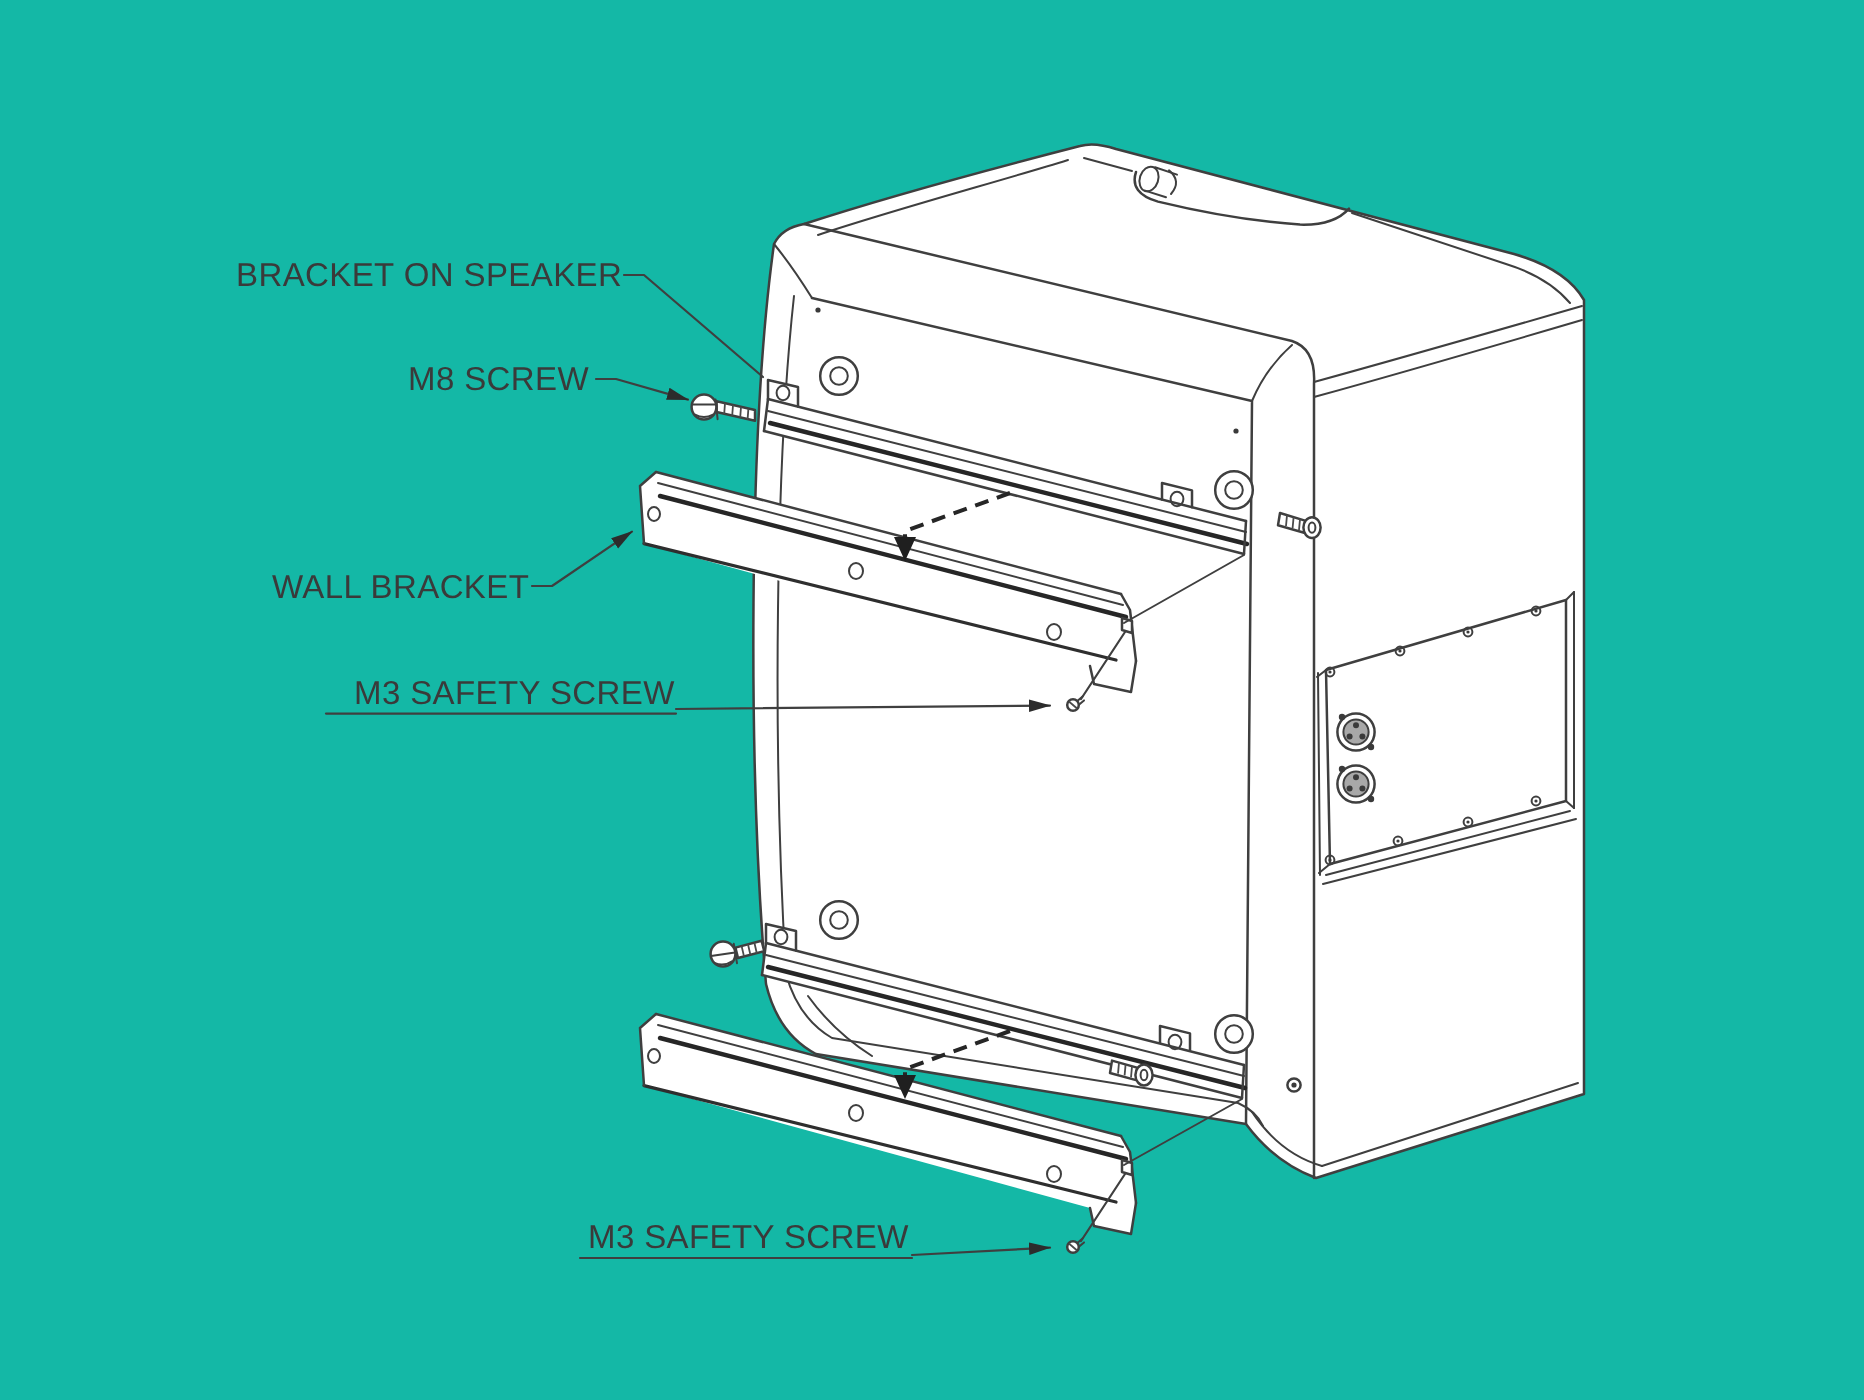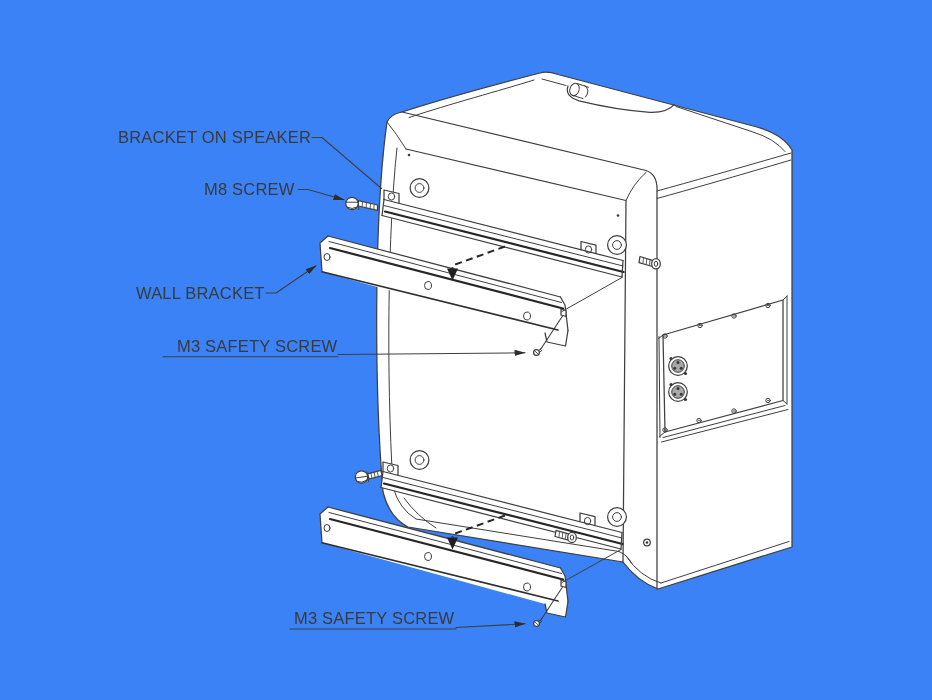--- a/index.html
+++ b/index.html
@@ -1,16 +1,16 @@
 <!DOCTYPE html>
 <html><head>
 <meta charset="utf-8">
 <style>
   html,body{margin:0;padding:0;background:#ffffff;}
-  .stage{position:relative;width:932px;height:700px;background:#3b82f6;overflow:hidden;
+  .stage{position:relative;width:932px;height:700px;background:#14b8a6;overflow:hidden;
          font-family:"Liberation Sans", sans-serif;}
   svg{display:block}
   .ln{fill:none;stroke:#3f3f3f;stroke-width:1.25;stroke-linecap:round;stroke-linejoin:round;}
   .thin{stroke-width:1;}
   .k{fill:none;stroke:#262626;stroke-width:2.2;stroke-linecap:round;}
   .md{fill:none;stroke:#2e2e2e;stroke-width:1.6;stroke-linecap:round;}
   .fw{fill:#ffffff;stroke:#3f3f3f;stroke-width:1.25;stroke-linejoin:round;}
   .fwn{fill:#ffffff;stroke:none;}
   .dot{fill:#3a3a3a;stroke:none;}
   .tick{fill:none;stroke:#4a4a4a;stroke-width:.9;}

